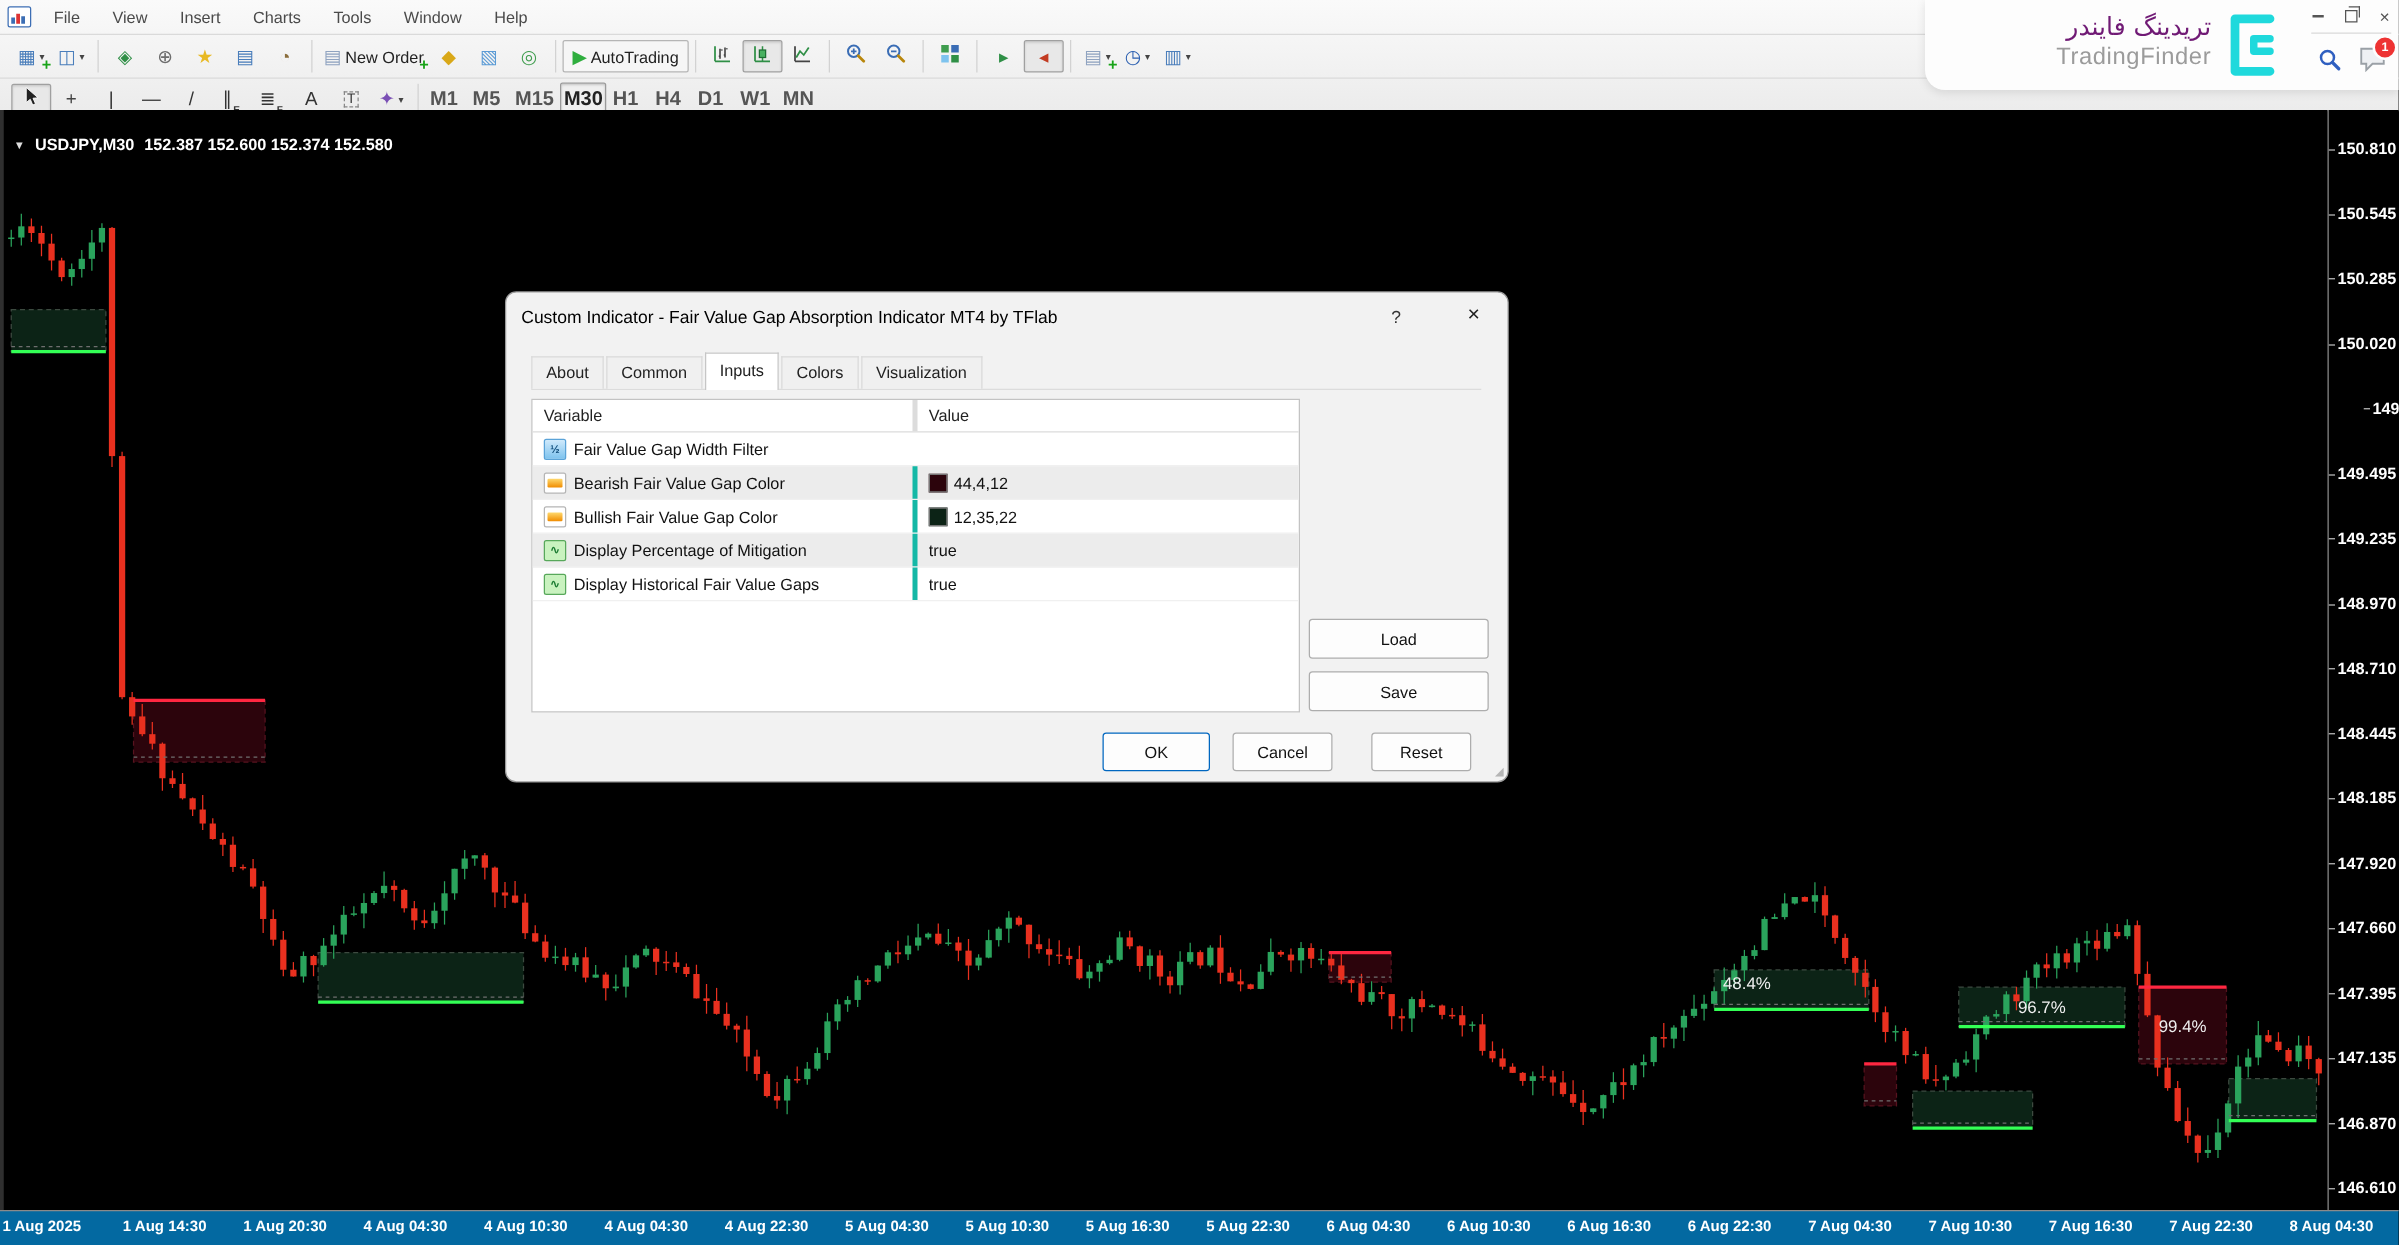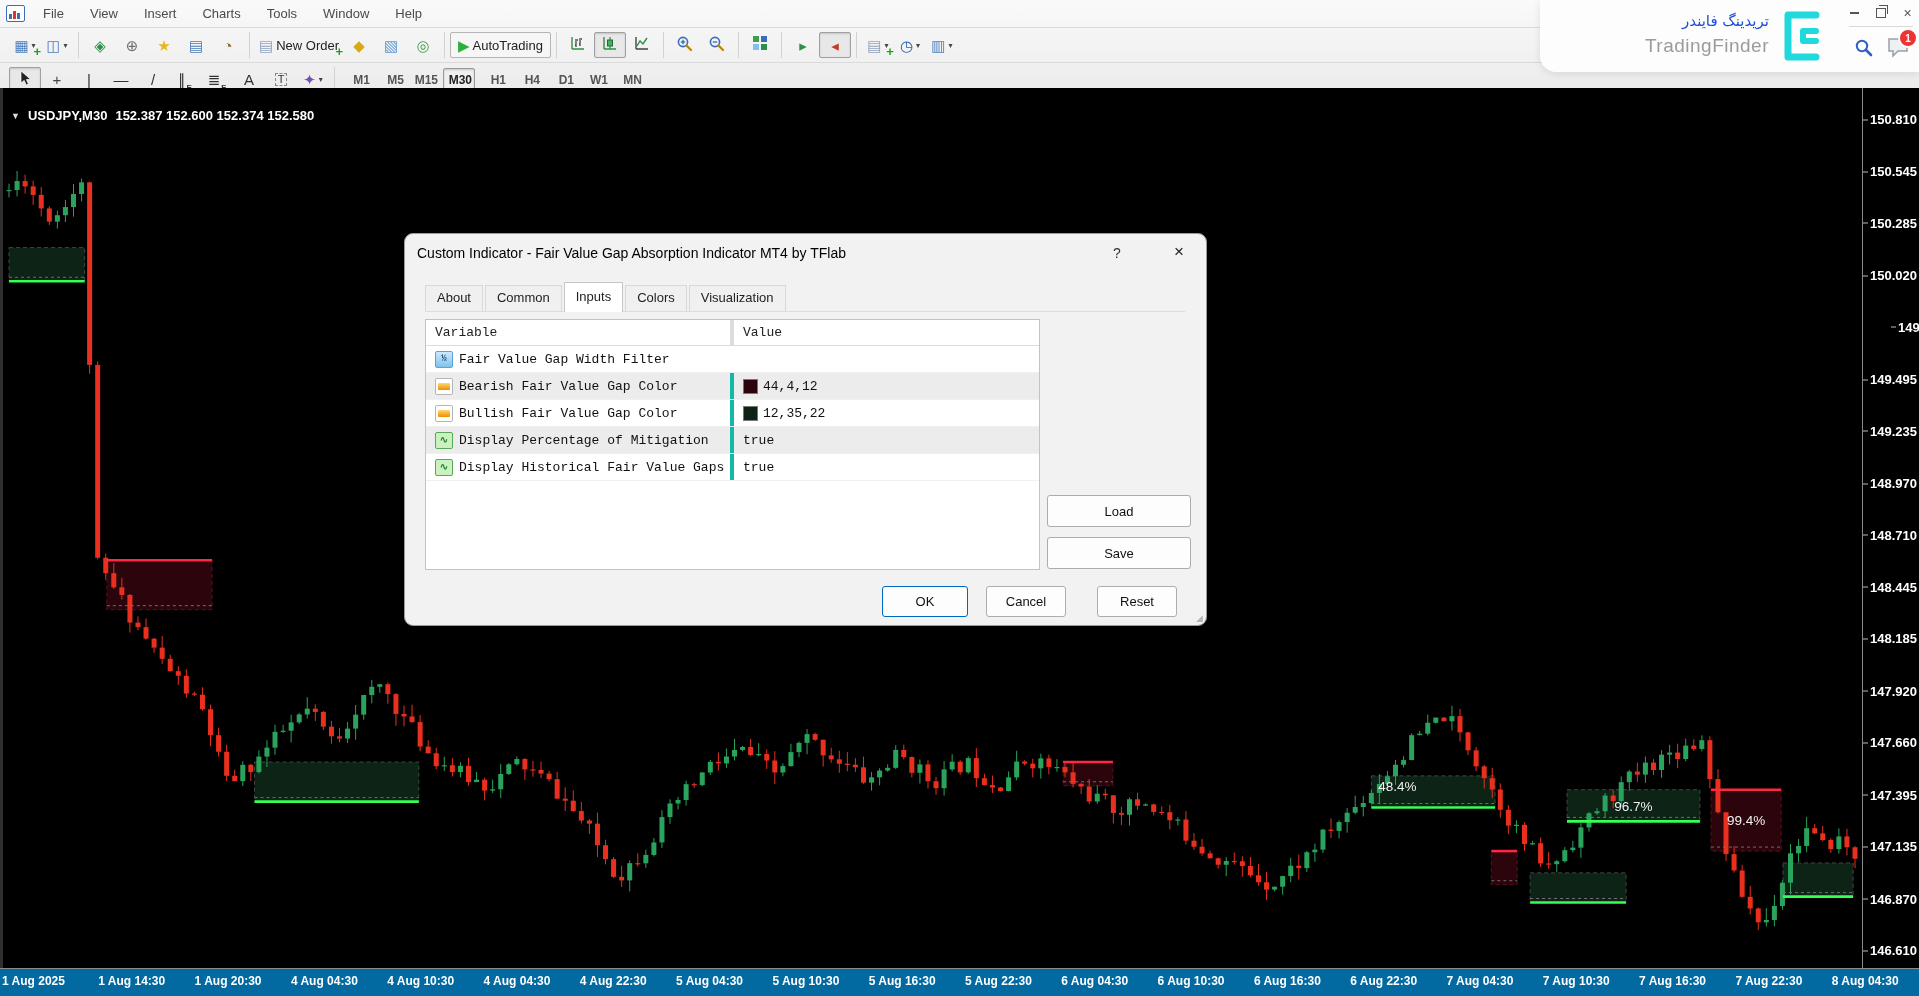--- a/index.html
+++ b/index.html
@@ -28,29 +28,29 @@
     border:1px solid transparent;border-radius:2px;padding:0 3px;cursor:default;position:relative;}
   .tbtn.active{border-color:#a0a0a0;background:#e8e8e8;box-shadow:inset 0 1px 2px rgba(0,0,0,.15);}
   .tbtn.boxed{border-color:#b5b5b5;background:#f6f6f6;padding:0 7px;}
   .tbtn .glyph{font-size:15px;line-height:1;}
   .tbtn .sub{font-size:8px;font-weight:700;color:#333;margin-left:-2px;align-self:flex-end;}
   .tbtn .plus{position:absolute;right:-1px;bottom:-2px;color:#18a318;font-weight:700;font-size:13px;
     text-shadow:0 0 2px #fff;}
   .tbtn .caret{font-size:8px;color:#444;}
   .tbtn .lbl{font-size:13px;color:#222;}
   .tbtn.dashedT .glyph{border:1px dashed #888;padding:0 2px;font-size:11px;}
-  .tf{min-width:26px;text-align:right;font-size:12px;font-weight:700;color:#555;padding:4px 2px;
+  .tf{min-width:26px;text-align:left;font-size:16px;font-weight:700;color:#555;padding:4px 2px;
     border:1px solid transparent;border-radius:2px;margin:0 1px;cursor:default;}
   .tf.active{border-color:#9a9a9a;background:#efefef;box-shadow:inset 0 1px 2px rgba(0,0,0,.18);color:#222;}
 
   
   #brandcard{position:absolute;right:0;top:0;width:379px;height:72px;background:#fdfdfd;
     border-bottom-left-radius:16px;box-shadow:0 2px 8px rgba(0,0,0,.10);z-index:60;}
   #brand-texts{position:absolute;right:150px;top:8px;text-align:right;}
-  #brand-fa{font-family:"DejaVu Sans",sans-serif;direction:rtl;font-size:15px;color:#1d4ed8;line-height:26px;}
+  #brand-fa{font-family:"DejaVu Sans",sans-serif;direction:rtl;font-size:20px;color:#701a75;line-height:26px;}
   #brand-en{font-size:19px;color:#9b9b9b;letter-spacing:.5px;line-height:24px;}
   #brand-logo{position:absolute;right:95px;top:10px;}
   #winctl{position:absolute;right:6px;top:6px;display:flex;gap:16px;align-items:center;
     padding-bottom:6px;border-bottom:1px solid #d9d9d9;width:64px;justify-content:flex-end;}
   .wbtn{width:14px;height:14px;display:flex;align-items:center;justify-content:center;
     color:#555;font-size:14px;cursor:default;}
   #min-bar{width:9px;height:2px;background:#555;display:block;}
   #restore-box{width:8px;height:8px;border:1px solid #555;position:relative;display:block;}
   #restore-box:before{content:"";position:absolute;left:2px;top:-4px;width:8px;height:8px;
     border:1px solid #555;border-left:none;border-bottom:none;}
@@ -82,21 +82,21 @@
     color:#333;font-size:14px;border-radius:4px;}
   #dlg-close{position:absolute;right:10px;top:6px;width:34px;height:26px;text-align:center;line-height:24px;
     color:#222;font-size:17px;border-radius:4px;}
   #dlg-tabs{position:absolute;left:20px;top:50px;display:flex;align-items:flex-end;height:27px;
     width:760px;border-bottom:1px solid #dcdcdc;}
   .tab{padding:4px 11px;border:1px solid #d9d9d9;border-bottom:none;background:#f0f0f0;color:#222;
     margin-right:2px;font-size:13px;height:17px;}
   .tab.active{background:#fff;border-color:#c6c6c6;padding-top:6px;margin-bottom:-1px;height:19px;}
   #dlg-table{position:absolute;left:20px;top:85px;width:615px;height:251px;background:#fff;
     border:1px solid #c3c3c3;box-sizing:border-box;overflow:hidden;}
-  .trow{display:flex;height:26px;align-items:center;border-bottom:1px solid #f0f0f0;font-family:Liberation Mono, monospace;}
+  .trow{display:flex;height:26px;align-items:center;border-bottom:1px solid #f0f0f0;}
   .trow.header{height:25px;border-bottom:1px solid #dcdcdc;color:#222;}
   .trow.shade{background:#ececec;}
   .tc1{width:304px;display:flex;align-items:center;gap:6px;padding-left:9px;box-sizing:border-box;}
   .tc2{flex:1;display:flex;align-items:center;gap:5px;padding-left:9px;border-left:4px solid #14b8a6;
     height:100%;box-sizing:border-box;}
   .trow.header .tc2{border-left-color:#dcdcdc;}
   .ric{width:16px;height:15px;border-radius:2px;flex:0 0 auto;display:flex;align-items:center;
     justify-content:center;font-size:9px;font-weight:700;}
   .ric.num{background:linear-gradient(#cfe9fb,#7ec3ee);border:1px solid #5aa3d8;color:#134f7d;}
   .ric.color{background:#fff;border:1px solid #b5b5b5;position:relative;}

